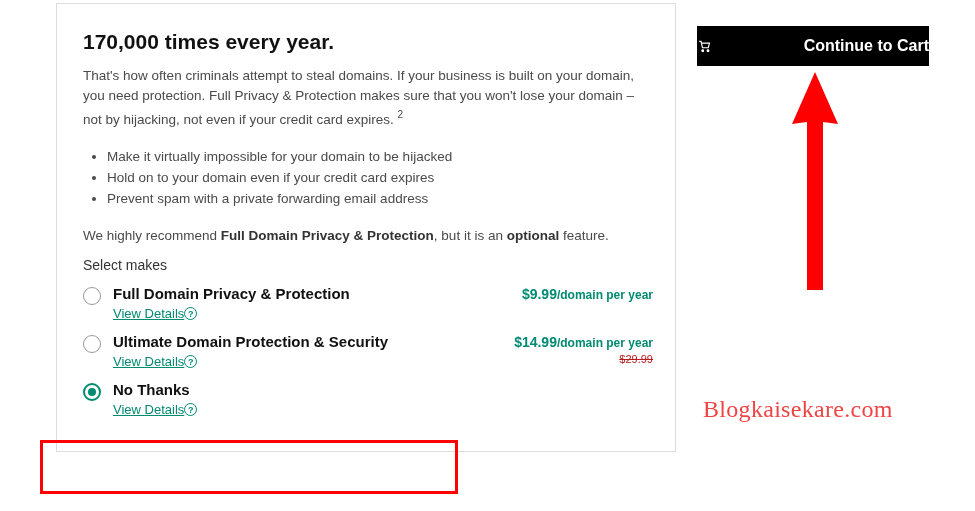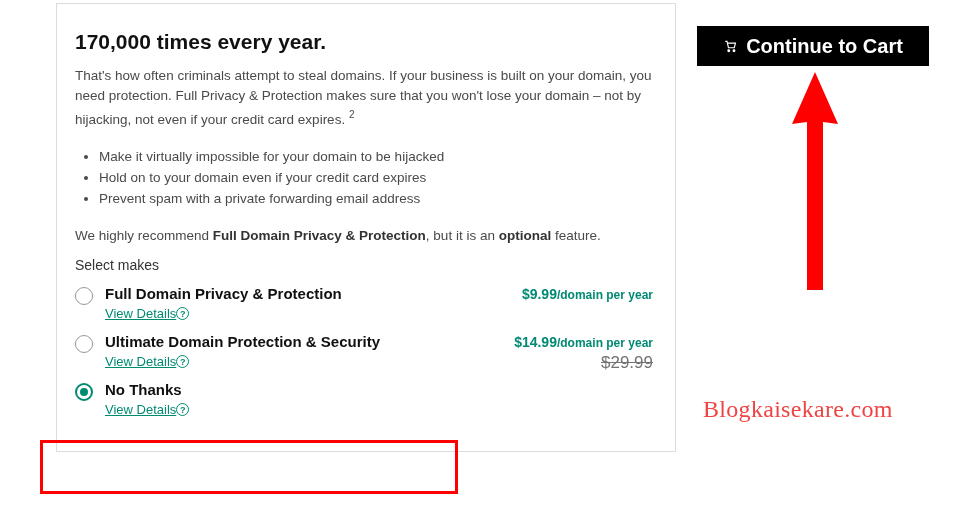--- a/index.html
+++ b/index.html
@@ -10,21 +10,21 @@
     height: 511px;
     position: relative;
     overflow: hidden;
   }
   .card {
     position: absolute;
     left: 56px;
     top: 3px;
     width: 620px;
     border: 1px solid #dcdcdc;
-    padding: 26px 22px 22px 18px;
+    padding: 26px 22px 22px 26px;
   }
   .heading {
     font-size: 21px;
     font-weight: 700;
     color: #111;
     margin-bottom: 12px;
   }
   .intro {
     font-size: 13.5px;
     color: #4a4a4a;
@@ -118,22 +118,22 @@
     color: #008a72;
     font-weight: 700;
     font-size: 14px;
   }
   .price-unit {
     color: #008a72;
     font-weight: 700;
     font-size: 12px;
   }
   .price-strike {
-    color: #737373;
-    font-size: 17px;
+    color: #b91c1c;
+    font-size: 11px;
     text-decoration: line-through;
     display: block;
     margin-top: 2px;
   }
   .highlight-box {
     position: absolute;
     left: 40px;
     top: 440px;
     width: 418px;
     height: 54px;
@@ -143,23 +143,23 @@
   .cta {
     position: absolute;
     left: 697px;
     top: 26px;
     width: 232px;
     height: 40px;
     background: #000;
     color: #fff;
     display: flex;
     align-items: center;
-    justify-content: center;
+    justify-content: space-between;
     gap: 8px;
-    font-size: 20px;
+    font-size: 16px;
     font-weight: 700;
     border: none;
     cursor: pointer;
   }
   .cart-icon {
     width: 15px; height: 14px;
   }
   .arrow {
     position: absolute;
     left: 790px;

